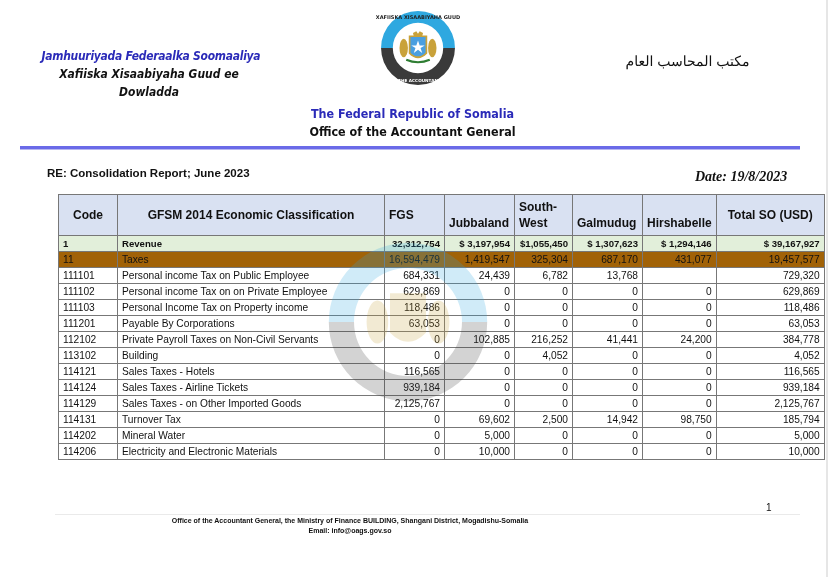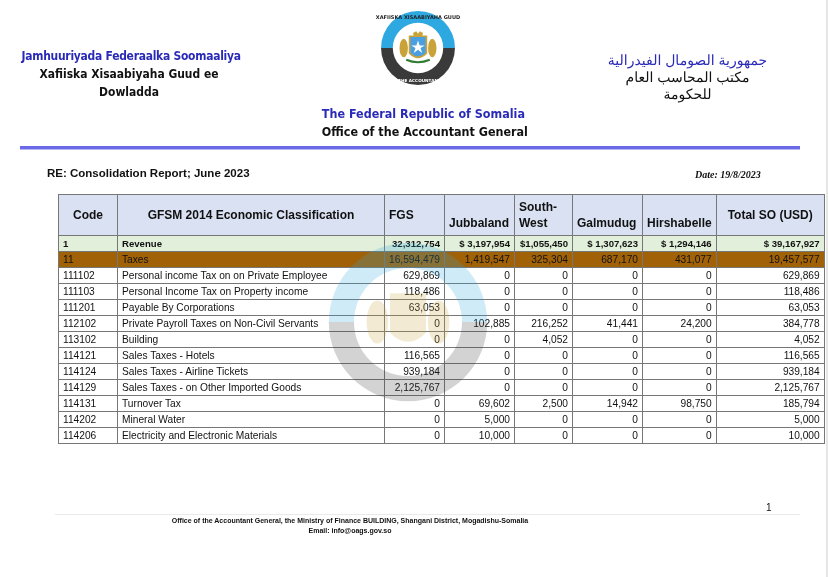--- a/index.html
+++ b/index.html
@@ -1,35 +1,35 @@
 <!DOCTYPE html>
 <html><head>
 <meta charset="utf-8">
 <style>
   html, body { margin: 0; padding: 0; }
   body {
     width: 828px; height: 577px; background: #ffffff; position: relative; overflow: hidden;
     font-family: "Liberation Sans", sans-serif; color: #111;
   }
   .border-right { position: absolute; right: 0; top: 0; width: 2px; height: 577px; background: #e6e6e6; }
-  .hdr-left { position: absolute; left: 4px; top: 48px; width: 250px; text-align: center; }
+  .hdr-left { position: absolute; left: 24px; top: 48px; width: 250px; text-align: center; font-style: italic; }
   .hdr-left .l1 { font-family: "DejaVu Sans", sans-serif; font-size: 12.5px; font-weight: bold; color: #2a2ab8; letter-spacing: -0.3px; transform: scaleX(0.86); transform-origin: center; white-space: nowrap; }
   .hdr-left .l2 { font-family: "DejaVu Sans", sans-serif; font-size: 12.5px; font-weight: bold; color: #111; transform: scaleX(0.86); margin-top: 3px; white-space: nowrap; }
   .hdr-left .l3 { font-family: "DejaVu Sans", sans-serif; font-size: 12.5px; font-weight: bold; color: #111; transform: scaleX(0.86); margin-top: 3px; }
   .logo { position: absolute; left: 376px; top: 6px; width: 84px; height: 84px; }
-  .hdr-center { position: absolute; left: 304px; top: 106px; width: 255px; }
+  .hdr-center { position: absolute; left: 285px; top: 106px; width: 255px; text-align: center; }
   .hdr-center .c1 { font-family: "DejaVu Sans", sans-serif; font-size: 13px; font-weight: bold; color: #2a2ab8; transform: scaleX(0.86); white-space: nowrap; }
   .hdr-center .c2 { font-family: "DejaVu Sans", sans-serif; font-size: 13px; font-weight: bold; color: #111; transform: scaleX(0.86); margin-top: 3px; white-space: nowrap; }
   .hdr-right { position: absolute; left: 580px; top: 52px; width: 215px; text-align: center; direction: rtl; }
   .hdr-right .r1 { font-size: 14px; color: #2a2ab8; }
   .hdr-right .r2 { font-size: 14px; color: #111; margin-top: 1px; }
   .hdr-right .r3 { font-size: 14px; color: #111; margin-top: 1px; }
   .rule { position: absolute; left: 20px; top: 146px; width: 780px; height: 3px; background: #6a6ae8; border-bottom: 1px solid #b7b7f0; }
   .re { position: absolute; left: 47px; top: 167px; font-family: "Liberation Sans", sans-serif; font-size: 11.5px; font-weight: bold; }
-  .date { position: absolute; left: 695px; top: 169px; font-family: "Liberation Serif", serif; font-style: italic; font-weight: bold; font-size: 10px; }
+  .date { position: absolute; left: 695px; top: 169px; font-family: "Liberation Serif", serif; font-style: italic; font-weight: bold; font-size: 14px; }
   table.rep { position: absolute; left: 58px; top: 194px; border-collapse: collapse; font-size: 10.2px; table-layout: fixed; }
   table.rep th, table.rep td { border: 1px solid #777; padding: 0 4px; height: 15px; line-height: 15px; white-space: nowrap; overflow: hidden; }
   table.rep th { background: #d9e1f2; font-weight: bold; font-size: 12px; height: 36px; }
   table.rep th.lower { vertical-align: bottom; padding-bottom: 4px; line-height: 16px; }
   table.rep th.left { text-align: left; }
   table.rep td.num { text-align: right; }
   table.rep tr.rev td { background: #e2efda; font-weight: bold; font-size: 9.6px; }
   table.rep tr.tax td { background: #a16207; }
   table.rep tr.data td { background: transparent; }
   .watermark { position: absolute; left: 318px; top: 232px; width: 180px; height: 180px; opacity: 0.22; pointer-events: none; }
@@ -62,23 +62,21 @@
   <text x="50" y="16" font-size="6" text-anchor="middle" fill="#222" font-family="DejaVu Sans, sans-serif" font-weight="bold">XAFIISKA XISAABIYAHA GUUD</text>
   <text x="50" y="90" font-size="5" text-anchor="middle" fill="#fff" font-family="DejaVu Sans, sans-serif" font-weight="bold">OFFICE OF THE ACCOUNTANT GENERAL</text>
 </svg>
 
 <div class="hdr-center">
   <div class="c1">The Federal Republic of Somalia</div>
   <div class="c2">Office of the Accountant General</div>
 </div>
 
 <div class="hdr-right">
-  <div class="r1">جمهورية الصومال الفيدرالية</div>
   <div class="r2">مكتب المحاسب العام</div>
-  <div class="r3">للحكومة</div>
 </div>
 
 <div class="rule"></div>
 
 <div class="re">RE: Consolidation Report; June 2023</div>
 <div class="date">Date: 19/8/2023</div>
 
 <table class="rep">
   <colgroup>
     <col style="width:59px">
@@ -120,20 +118,30 @@
         <td>11</td>
         <td>Taxes</td>
         <td class="num">16,594,479</td>
         <td class="num">1,419,547</td>
         <td class="num">325,304</td>
         <td class="num">687,170</td>
         <td class="num">431,077</td>
         <td class="num">19,457,577</td>
       </tr>
       <tr class="data">
+        <td>111101</td>
+        <td>Personal income Tax on Public Employee</td>
+        <td class="num">684,331</td>
+        <td class="num">24,439</td>
+        <td class="num">6,782</td>
+        <td class="num">13,768</td>
+        <td class="num"></td>
+        <td class="num">729,320</td>
+      </tr>
+      <tr class="data">
         <td>111102</td>
         <td>Personal income Tax on on Private Employee</td>
         <td class="num">629,869</td>
         <td class="num">0</td>
         <td class="num">0</td>
         <td class="num">0</td>
         <td class="num">0</td>
         <td class="num">629,869</td>
       </tr>
       <tr class="data">

